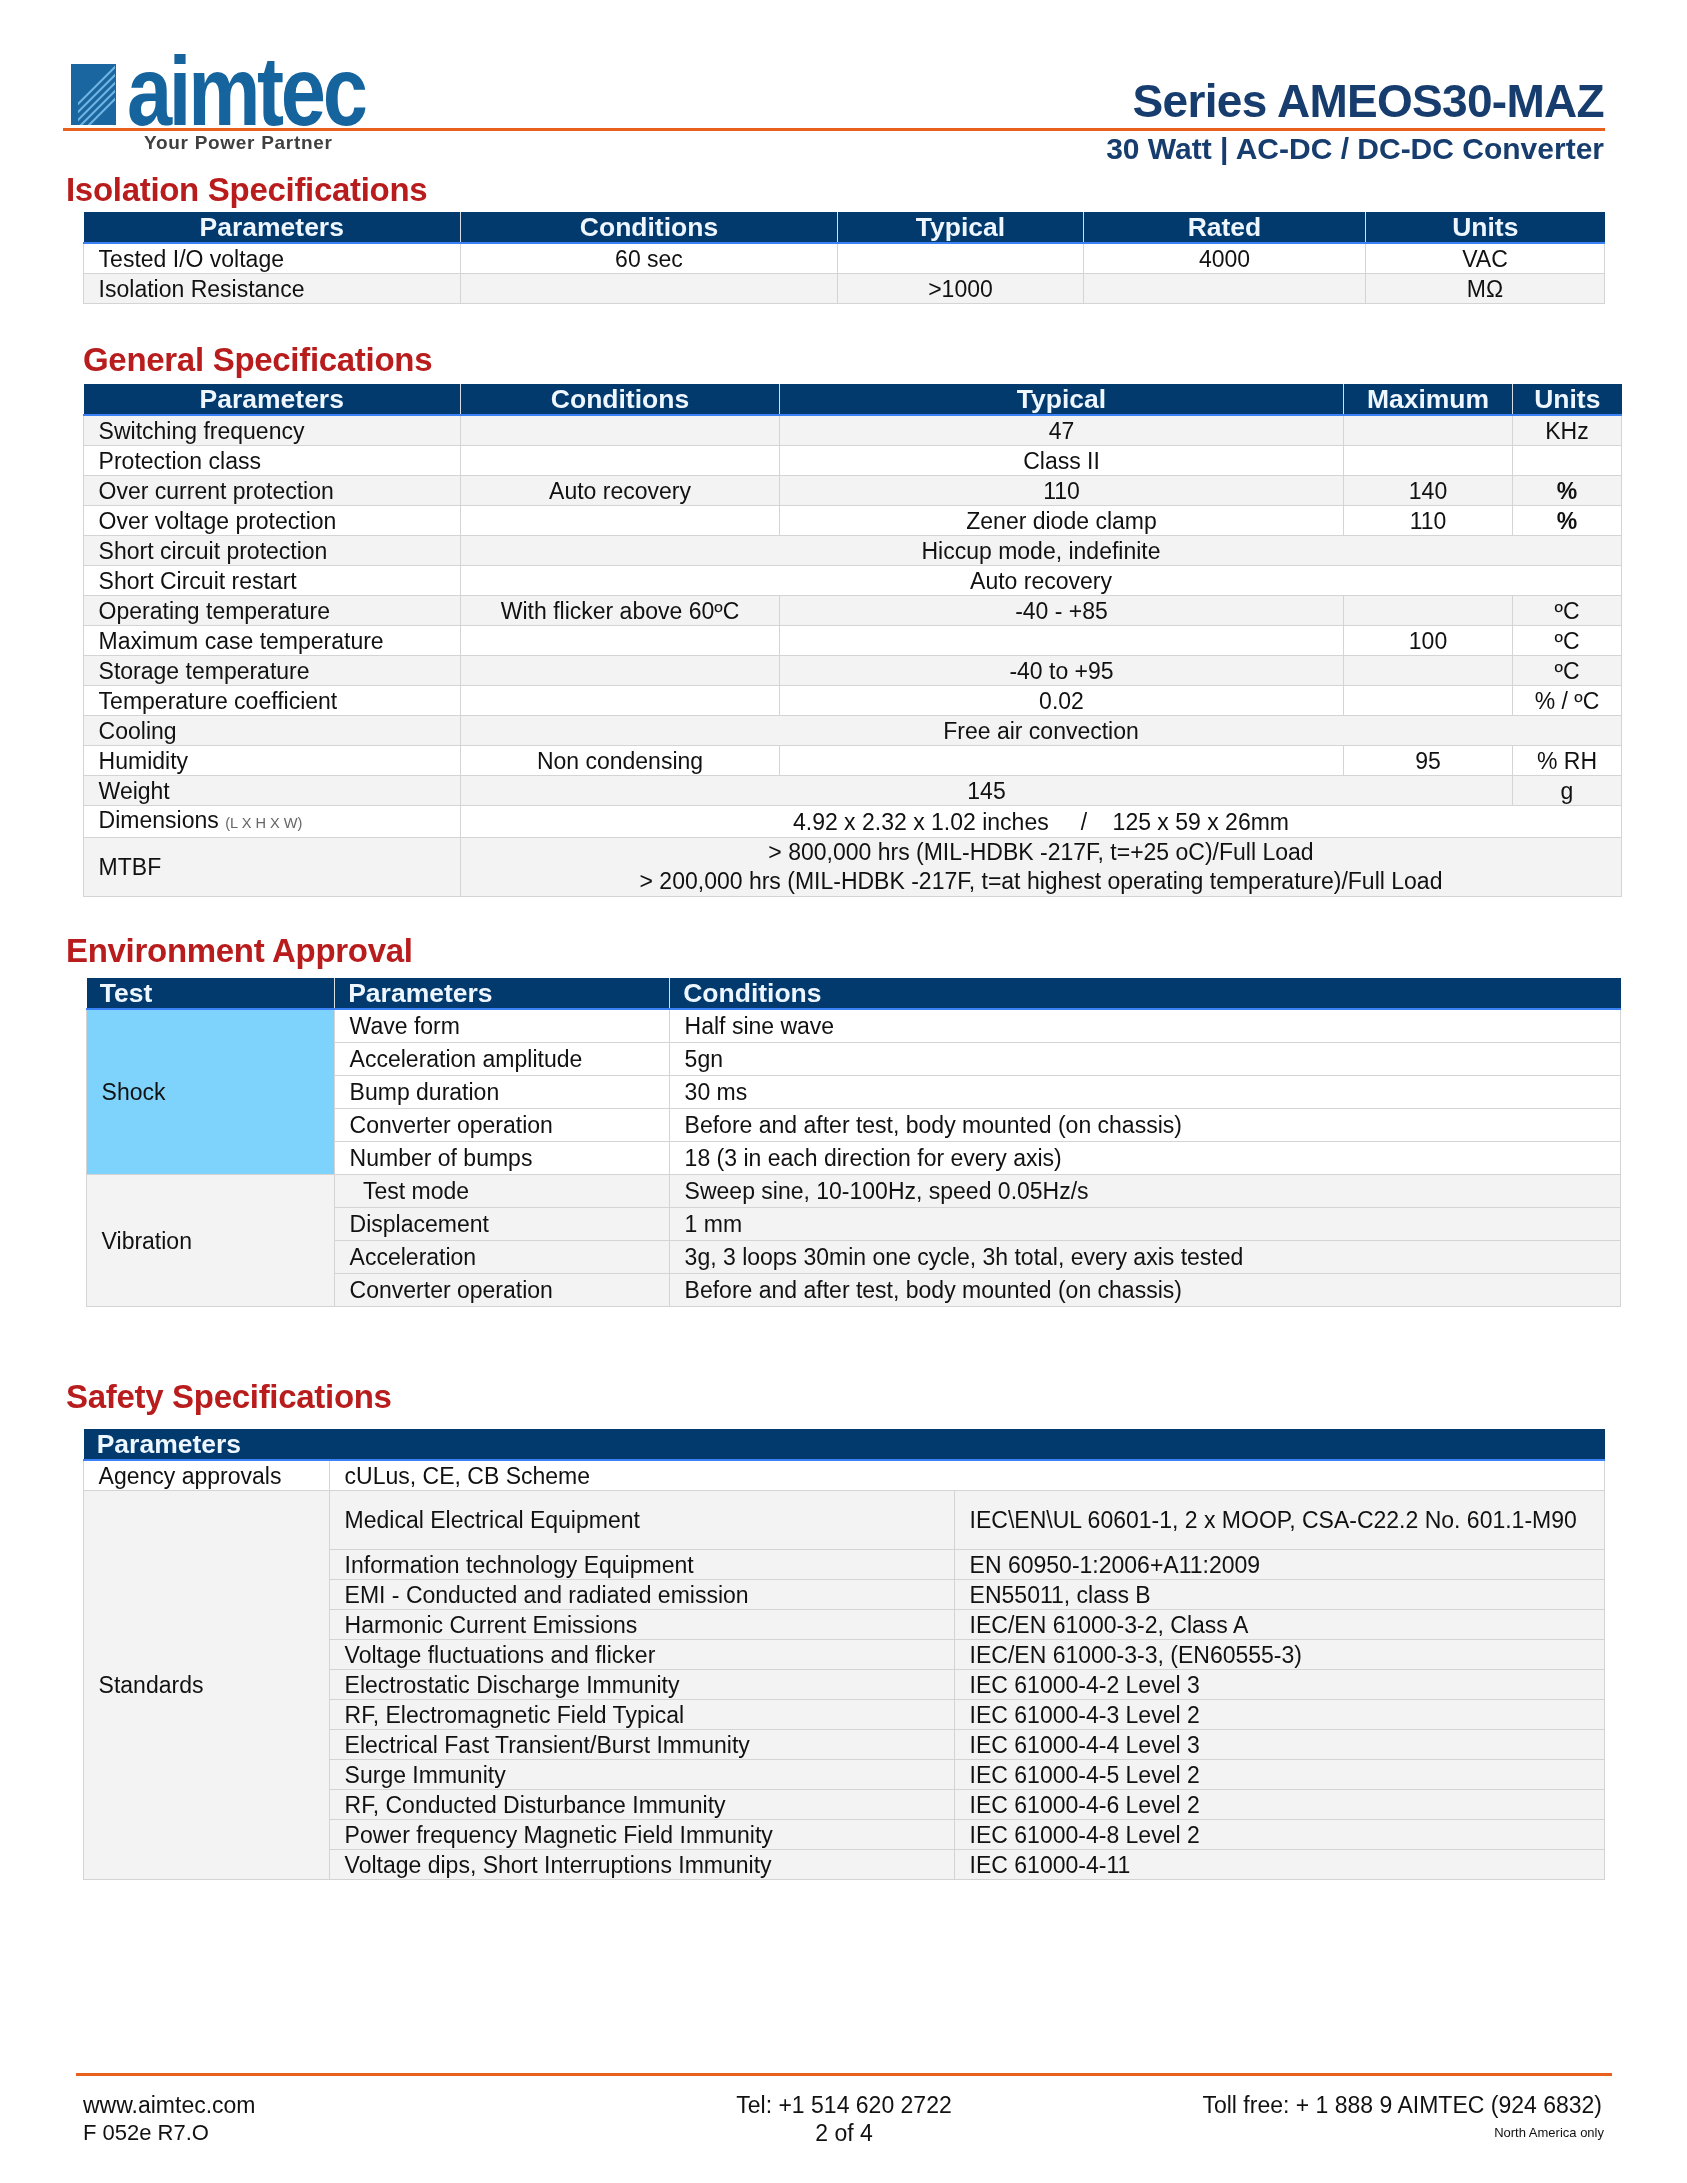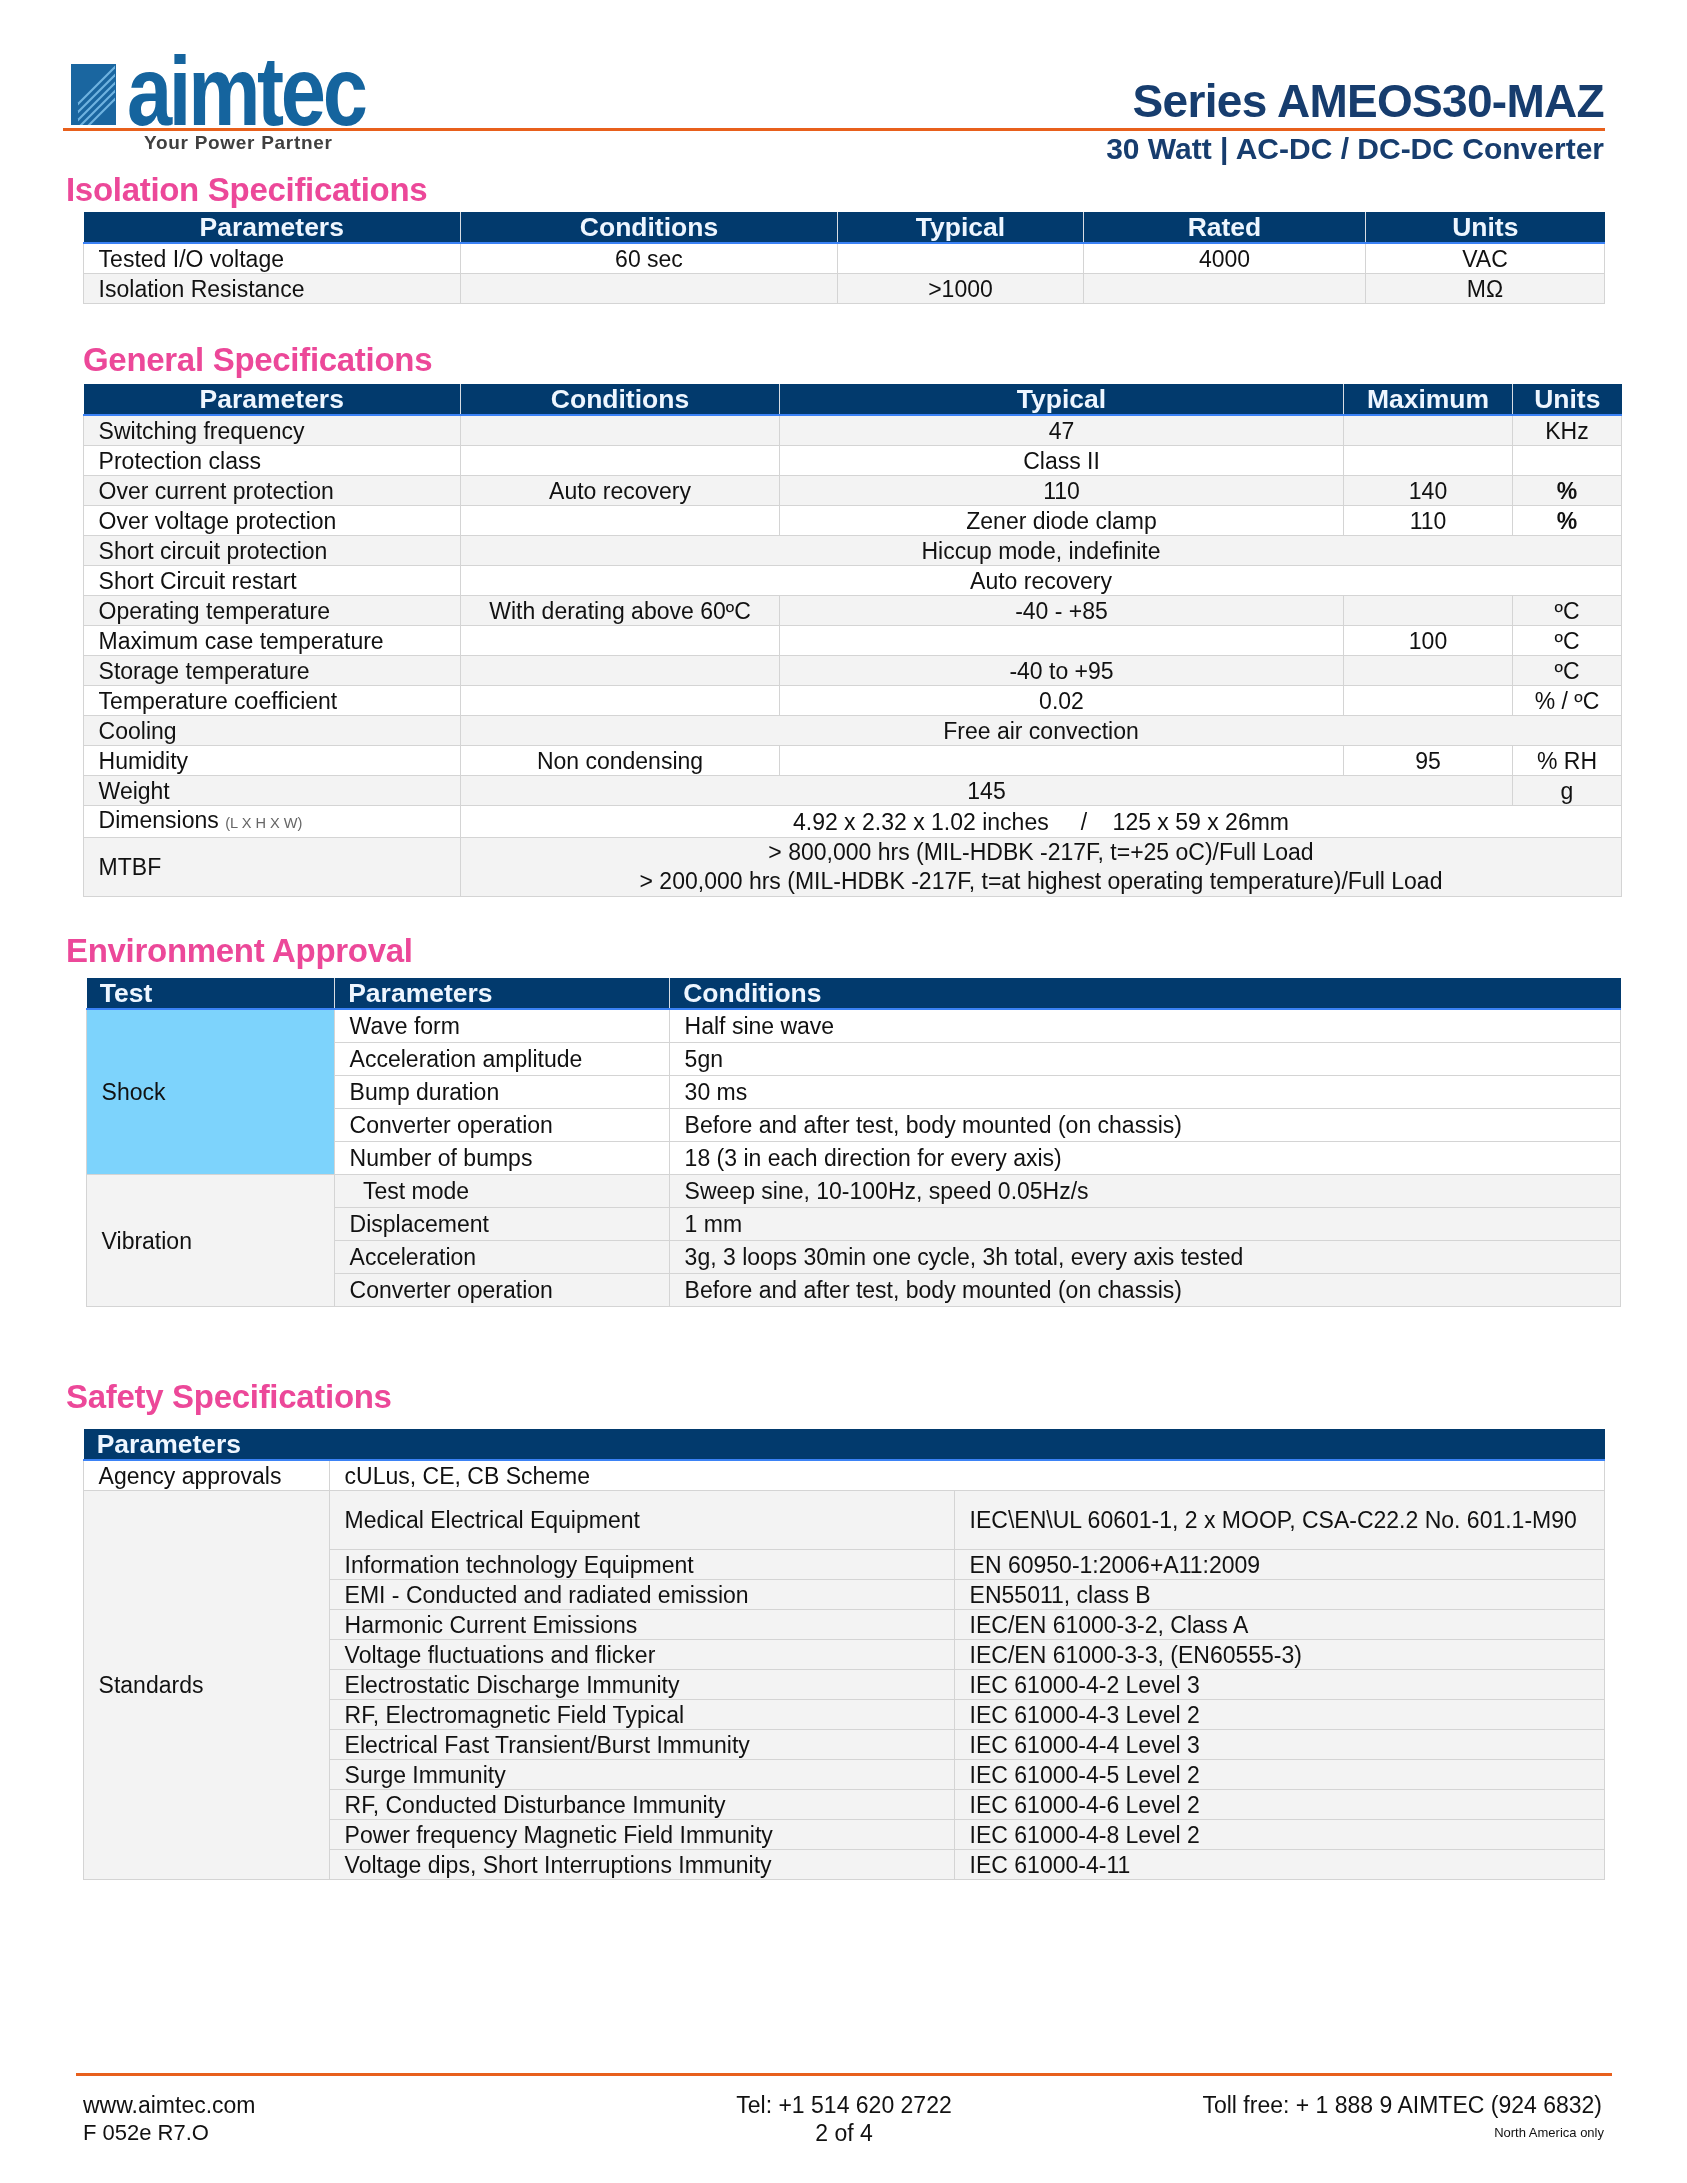--- a/index.html
+++ b/index.html
@@ -10,21 +10,21 @@
   .abs { position: absolute; }
   
   .logo-box { left: 71px; top: 64px; width: 45px; height: 61px; background: #1a66a0; overflow: hidden; }
   .logo-box .stripe { position: absolute; left: 6.6px; width: 37px; height: 3.3px; background: #6fb3e0; transform: skewY(-45deg); }
   .logo-word { left: 127px; top: 41px; font-size: 99px; font-weight: bold; color: #15649e; letter-spacing: -4px; line-height: 1; transform: scaleX(0.82); transform-origin: left top; font-family: "Liberation Sans", sans-serif; }
   .tagline { left: 144px; top: 132px; font-size: 19px; font-weight: bold; color: #404040; letter-spacing: 0.7px; }
   .header-line { left: 63px; top: 128px; width: 1542px; height: 3.3px; background: #e8601c; }
   .series-title { right: 83px; top: 74px; font-size: 46px; font-weight: bold; color: #173d6e; letter-spacing: -0.7px; }
   .series-sub { right: 83px; top: 132px; font-size: 30px; font-weight: bold; color: #173d6e; }
 
-  .section-title { font-size: 33px; font-weight: bold; color: #ec4899; letter-spacing: -0.3px; }
+  .section-title { font-size: 33px; font-weight: bold; color: #b91c1c; letter-spacing: -0.3px; }
 
   table.spec { position: absolute; border-collapse: collapse; table-layout: fixed; font-size: 23px; }
   table.spec th {
     background: #023a6d; color: #eef6ff; font-weight: bold; font-size: 26.5px; height: 30px; padding: 0;
     border-left: 1.3px solid #d8dde3; border-bottom: 2px solid #3b82f6; line-height: 29px;
   }
   table.spec th:first-child { border-left: none; }
   table.spec td {
     padding: 0 14.6px; height: 29px; line-height: 28px; border: 1.3px solid #d4d4d4; white-space: nowrap;
   }
@@ -143,21 +143,21 @@
     <td class="c" colspan="4">Hiccup mode, indefinite</td>
   </tr>
 
   <tr class="plain">
     <td>Short Circuit restart</td>
     <td class="c" colspan="4">Auto recovery</td>
   </tr>
 
   <tr class="alt">
     <td>Operating temperature</td>
-    <td class="c">With derating above 60ºC</td>
+    <td class="c">With flicker above 60ºC</td>
     <td class="c">-40 - +85</td>
     <td class="c"></td>
     <td class="c">ºC</td>
   </tr>
 
   <tr class="plain">
     <td>Maximum case temperature</td>
     <td class="c"></td>
     <td class="c"></td>
     <td class="c">100</td>

